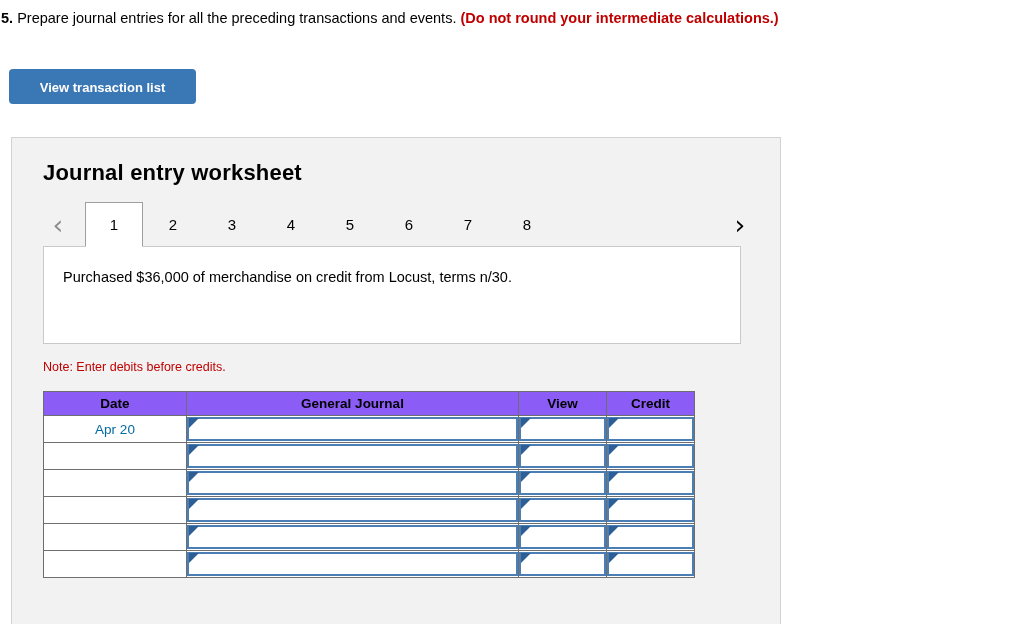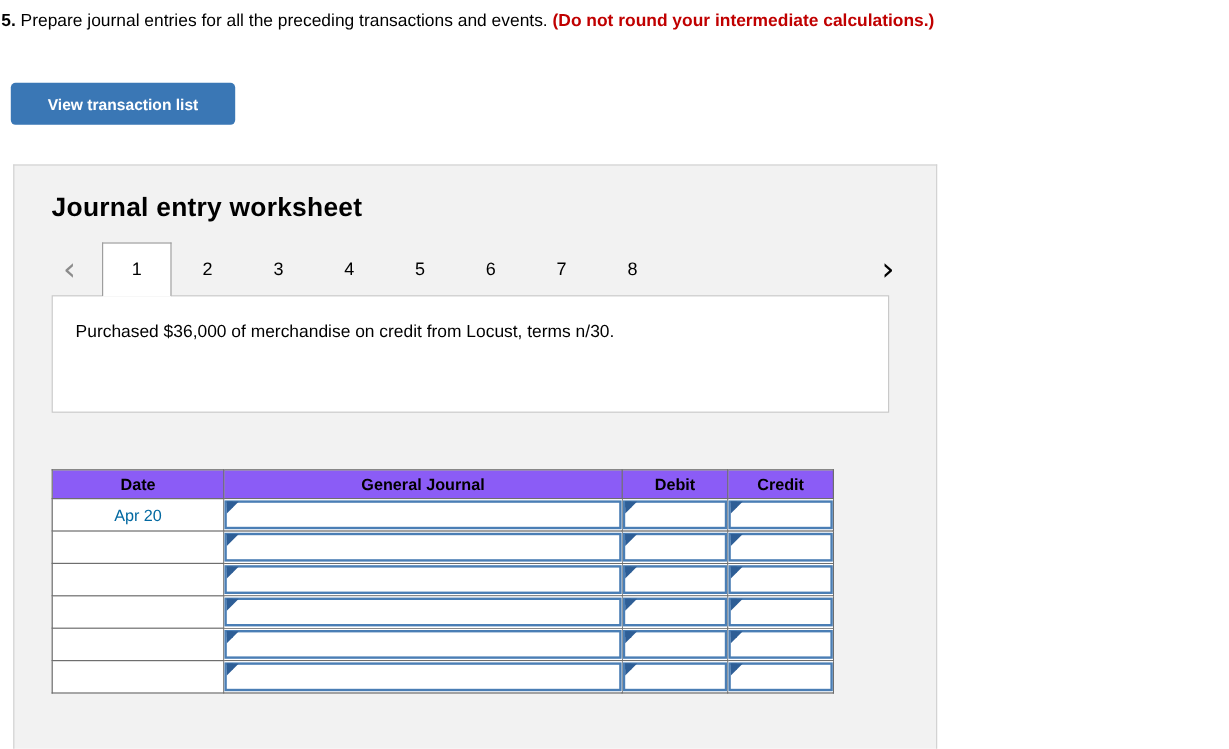--- a/index.html
+++ b/index.html
@@ -265,33 +265,34 @@
         <div class="tab" style="left: 354px;">7</div>
         <div class="tab" style="left: 413px;">8</div>
       </div>
     <div class="tab-nav tab-nav-next">›</div>
   </div>
 
   <div class="desc-box">
     <div class="desc-text">Purchased $36,000 of merchandise on credit from Locust, terms n/30.</div>
   </div>
 
+  <div class="note">Note: Enter debits before credits.</div>
 
   <table class="jtable">
     <colgroup>
       <col class="col-date">
       <col class="col-gj">
       <col class="col-debit">
       <col class="col-credit">
     </colgroup>
     <thead>
       <tr id="jtable-head-row">
           <th>Date</th>
           <th>General Journal</th>
-          <th>Debit</th>
+          <th>View</th>
           <th>Credit</th>
         </tr>
     </thead>
     <tbody id="jtable-body">
         <tr>
           <td class="date-cell">Apr 20</td>
           <td class="input-cell">
             <input class="cell-input" type="text" style="">
             <span class="cell-marker"></span>
           </td>

